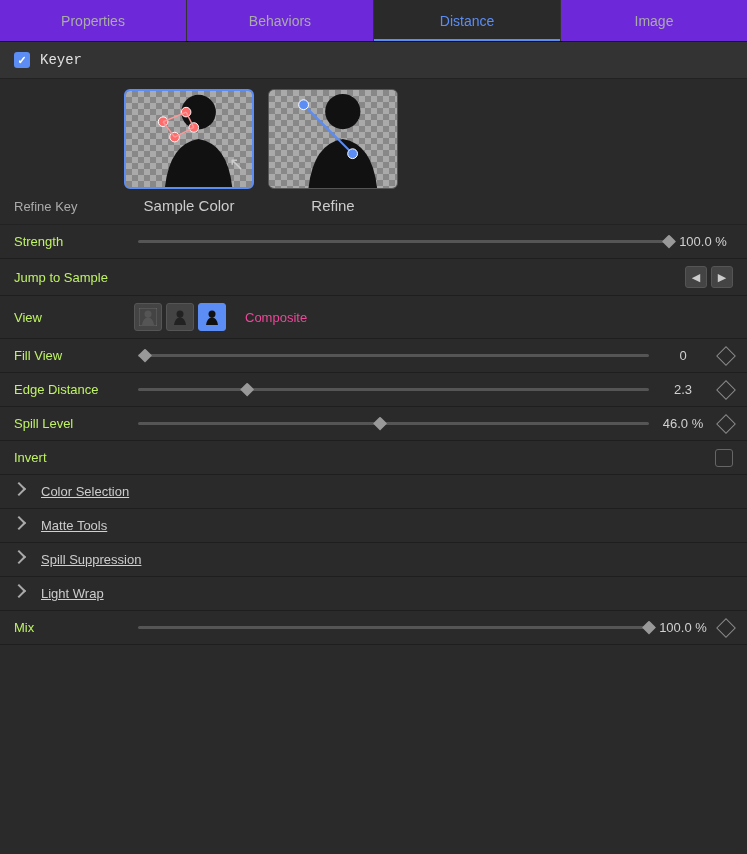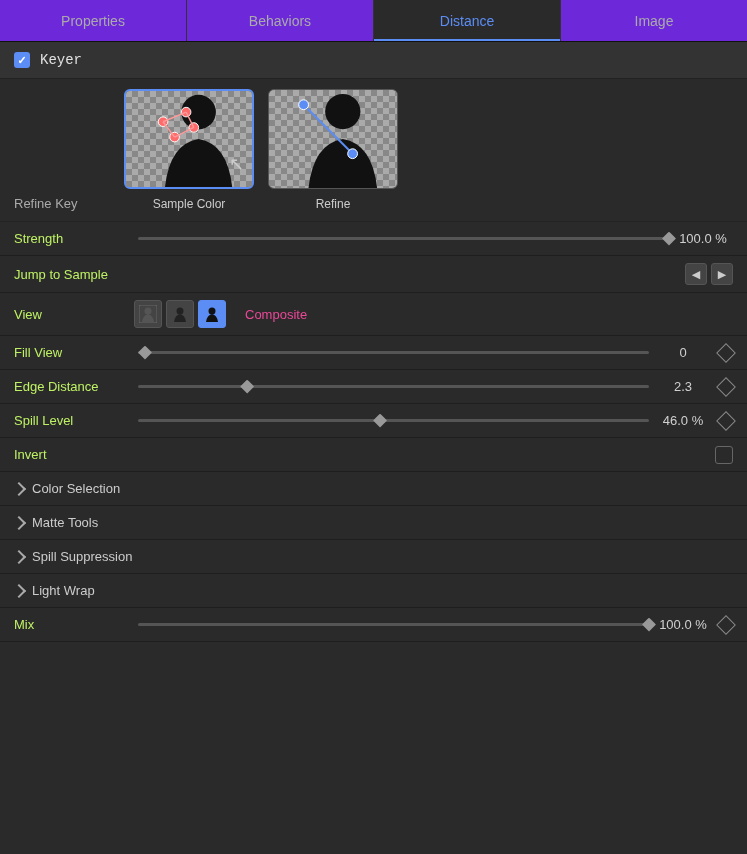--- a/index.html
+++ b/index.html
@@ -115,21 +115,21 @@
       background-image:
         linear-gradient(45deg, #888 25%, transparent 25%),
         linear-gradient(-45deg, #888 25%, transparent 25%),
         linear-gradient(45deg, transparent 75%, #888 75%),
         linear-gradient(-45deg, transparent 75%, #888 75%);
       background-size: 12px 12px;
       background-position: 0 0, 0 6px, 6px -6px, -6px 0px;
       background-color: #aaa;
     }
     .refine-label {
-      font-size: 12px;
+      font-size: 15px;
       color: #ccc;
     }
 
     
     .prop-row {
       display: flex;
       align-items: center;
       padding: 7px 14px;
       border-bottom: 1px solid #1e1e1e;
       min-height: 34px;
@@ -219,25 +219,26 @@
     .prop-checkbox {
       width: 18px; height: 18px;
       border: 1.5px solid #666;
       border-radius: 3px;
       background: transparent;
     }
 
     
     .collapsible-header {
       display: flex;
-      align-items: center;
+      align-items: flex-start;
       padding: 9px 14px;
       border-bottom: 1px solid #1e1e1e;
       cursor: pointer;
-      gap: 8px;
+      gap: 17px;
+      text-decoration: underline;
     }
     .collapsible-arrow {
       width: 10px; height: 10px;
       border-right: 2px solid #aaa;
       border-bottom: 2px solid #aaa;
       transform: rotate(-45deg);
       flex-shrink: 0;
     }
     .collapsible-title {
       color: #ccc;

